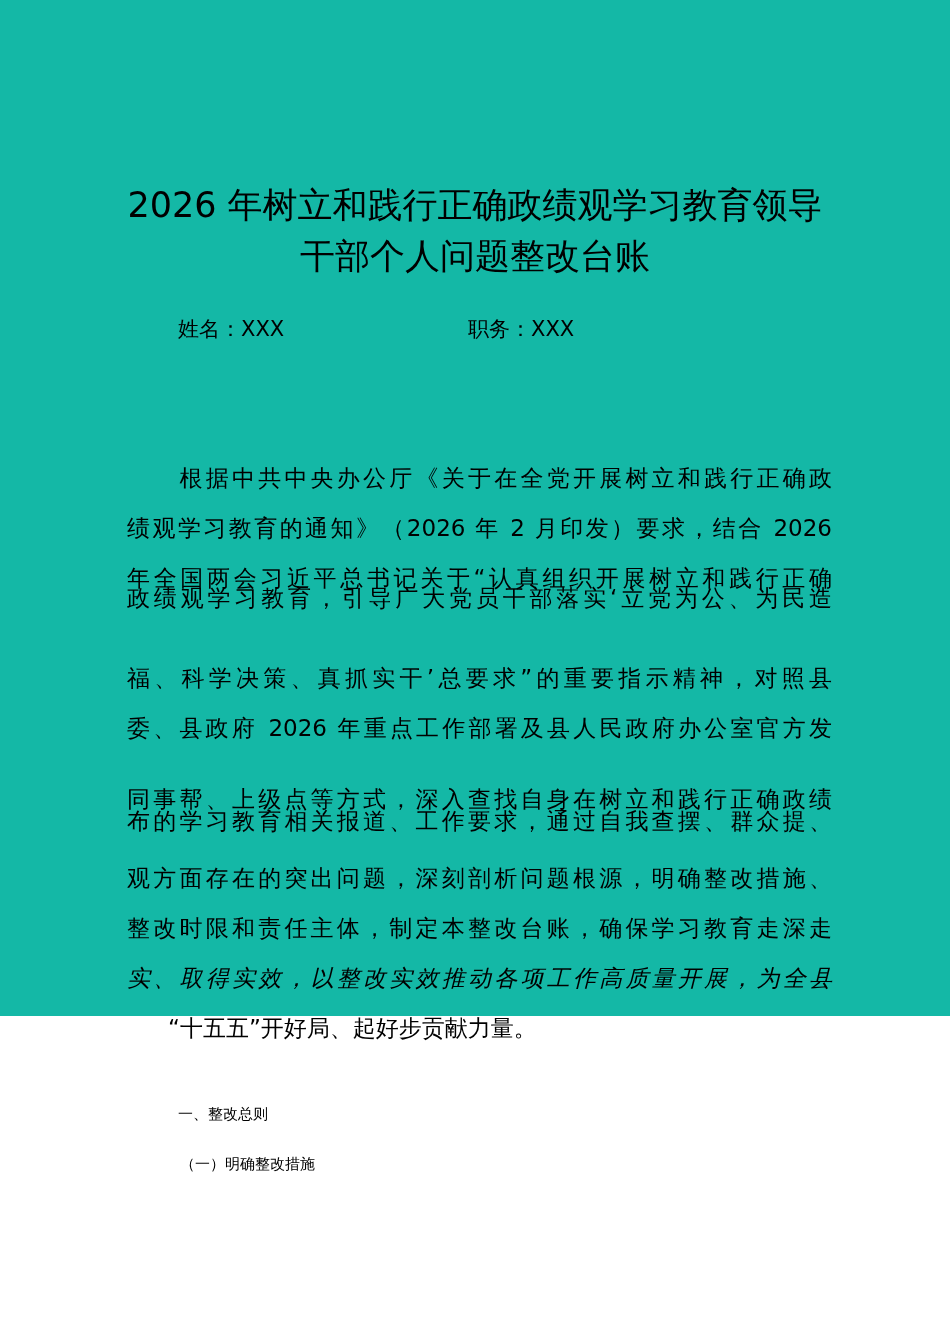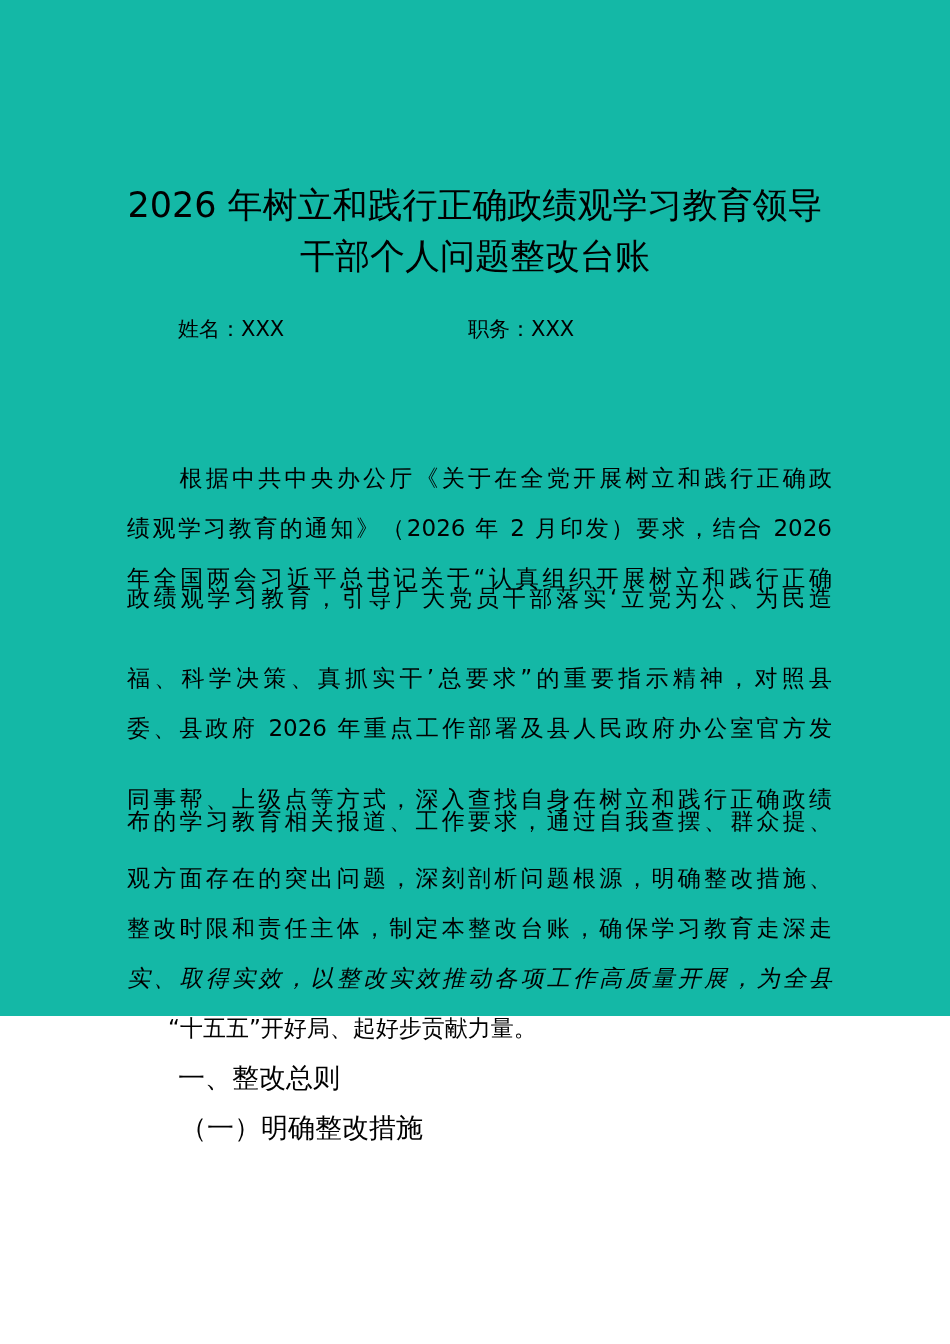--- a/index.html
+++ b/index.html
@@ -5,21 +5,21 @@
     html, body { margin: 0; padding: 0; background: #ffffff; }
     body { width: 950px; height: 1344px; position: relative; overflow: hidden;
            font-family: "DejaVu Sans", "Liberation Sans", sans-serif; color: #000; }
     .page { position: absolute; left: 0; top: 0; width: 950px; height: 1016px; background: #14b8a6; }
     .title { position: absolute; left: 0; width: 950px; text-align: center;
              font-size: 35px; line-height: 44px; white-space: nowrap; }
     .meta { position: absolute; font-size: 21px; line-height: 30px; white-space: nowrap; }
     .line { position: absolute; left: 127px; width: 705px; font-size: 23px; line-height: 30px;
             white-space: nowrap; text-align: justify; text-align-last: justify; }
     .line.last { text-align-last: left; }
-    .heading { position: absolute; font-size: 27px; line-height: 30px; white-space: nowrap; }
+    .heading { position: absolute; font-size: 15px; line-height: 30px; white-space: nowrap; margin-top: 36px; }
   </style>
 </head>
 <body>
 
 <div class="page">
 
   <div class="title" style="top:183px;">2026 年树立和践行正确政绩观学习教育领导</div>
   <div class="title" style="top:234px;">干部个人问题整改台账</div>
 
   <div class="meta" style="left:178px; top:314px;">姓名：XXX</div>

